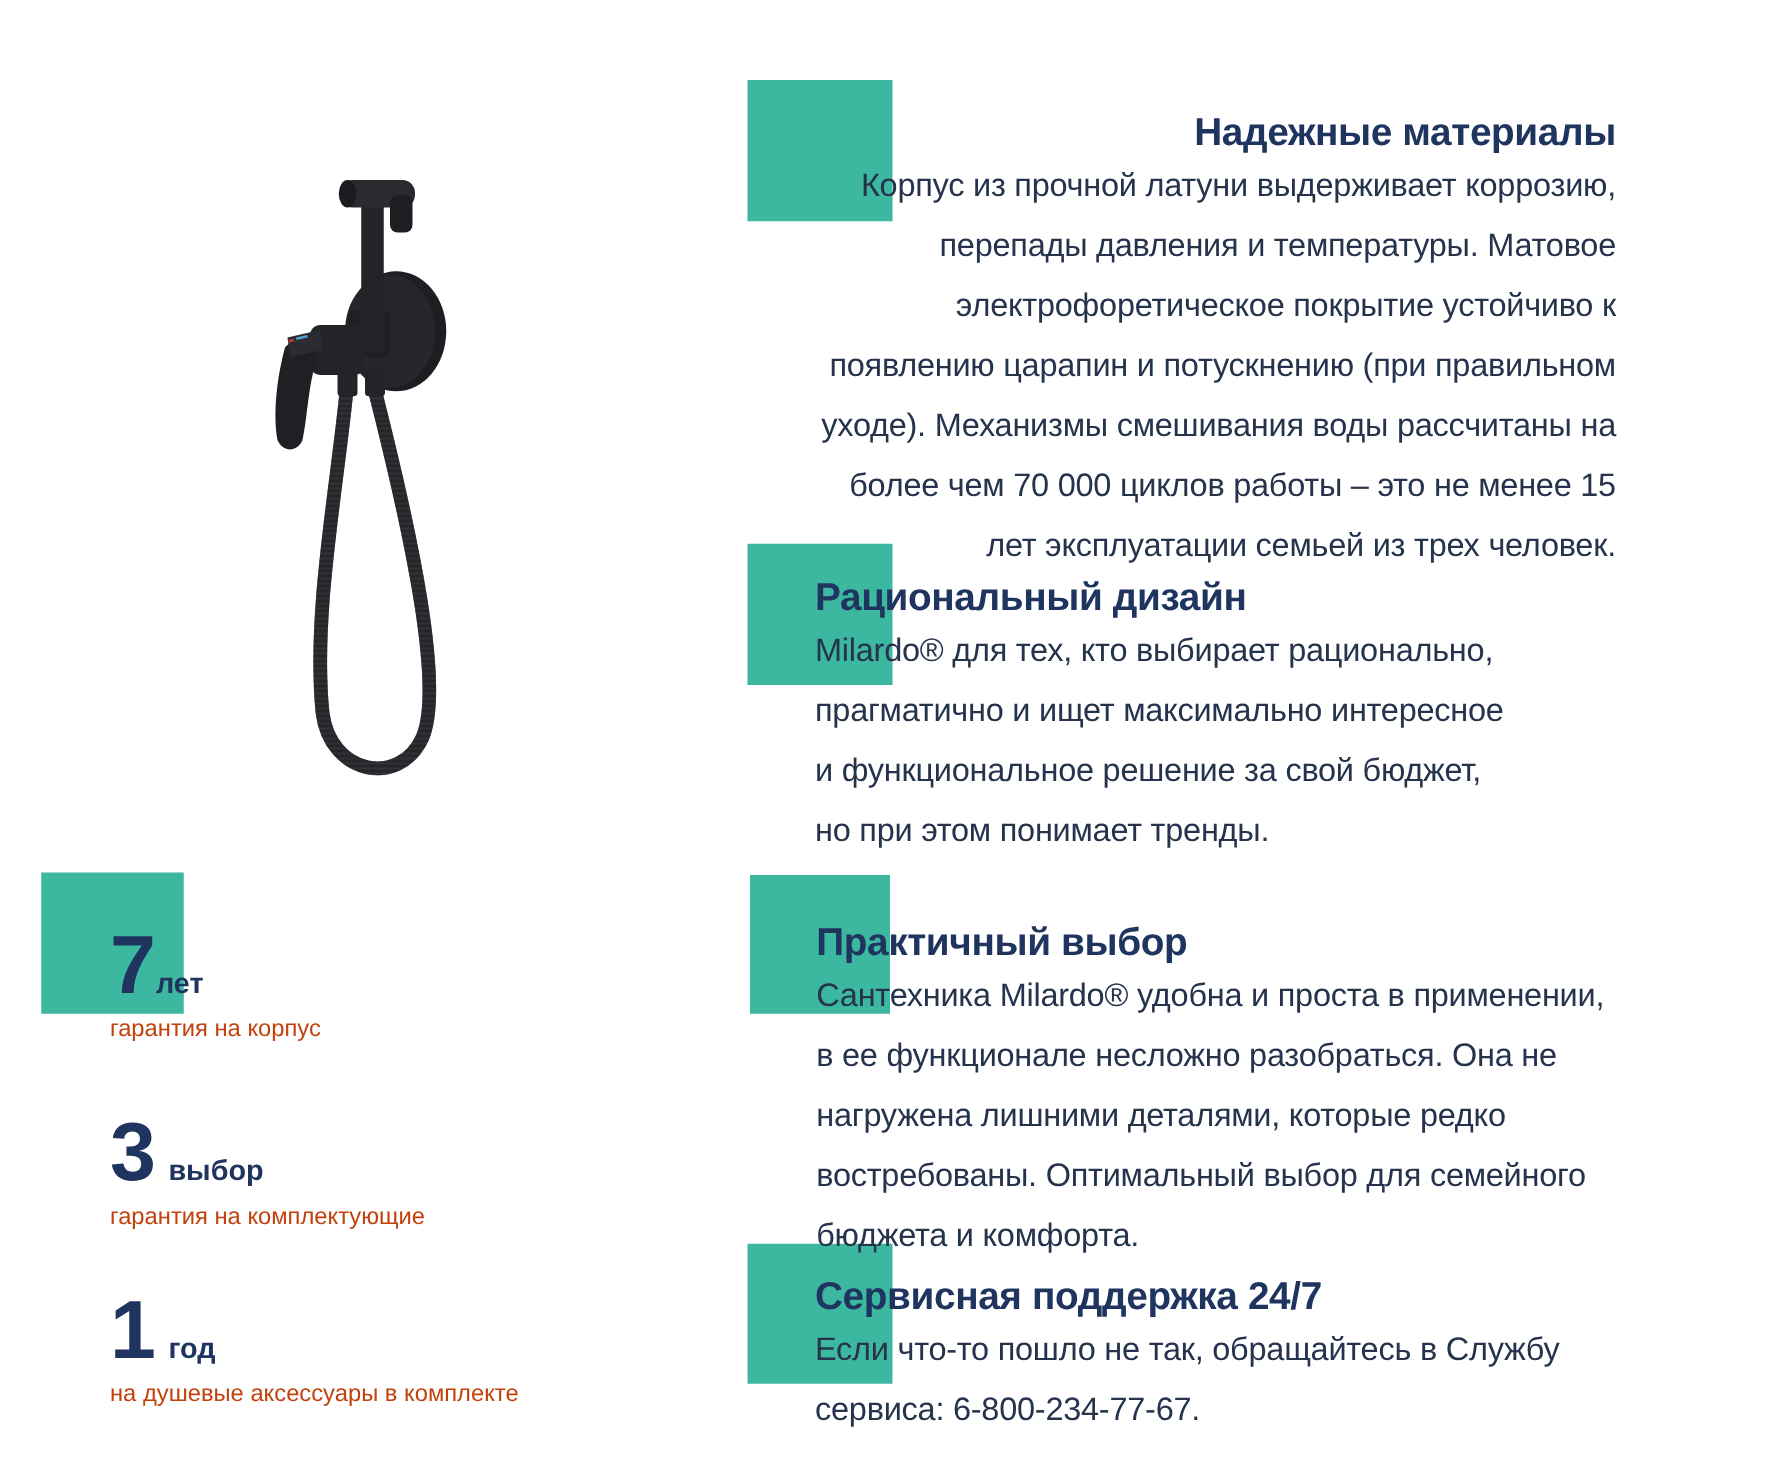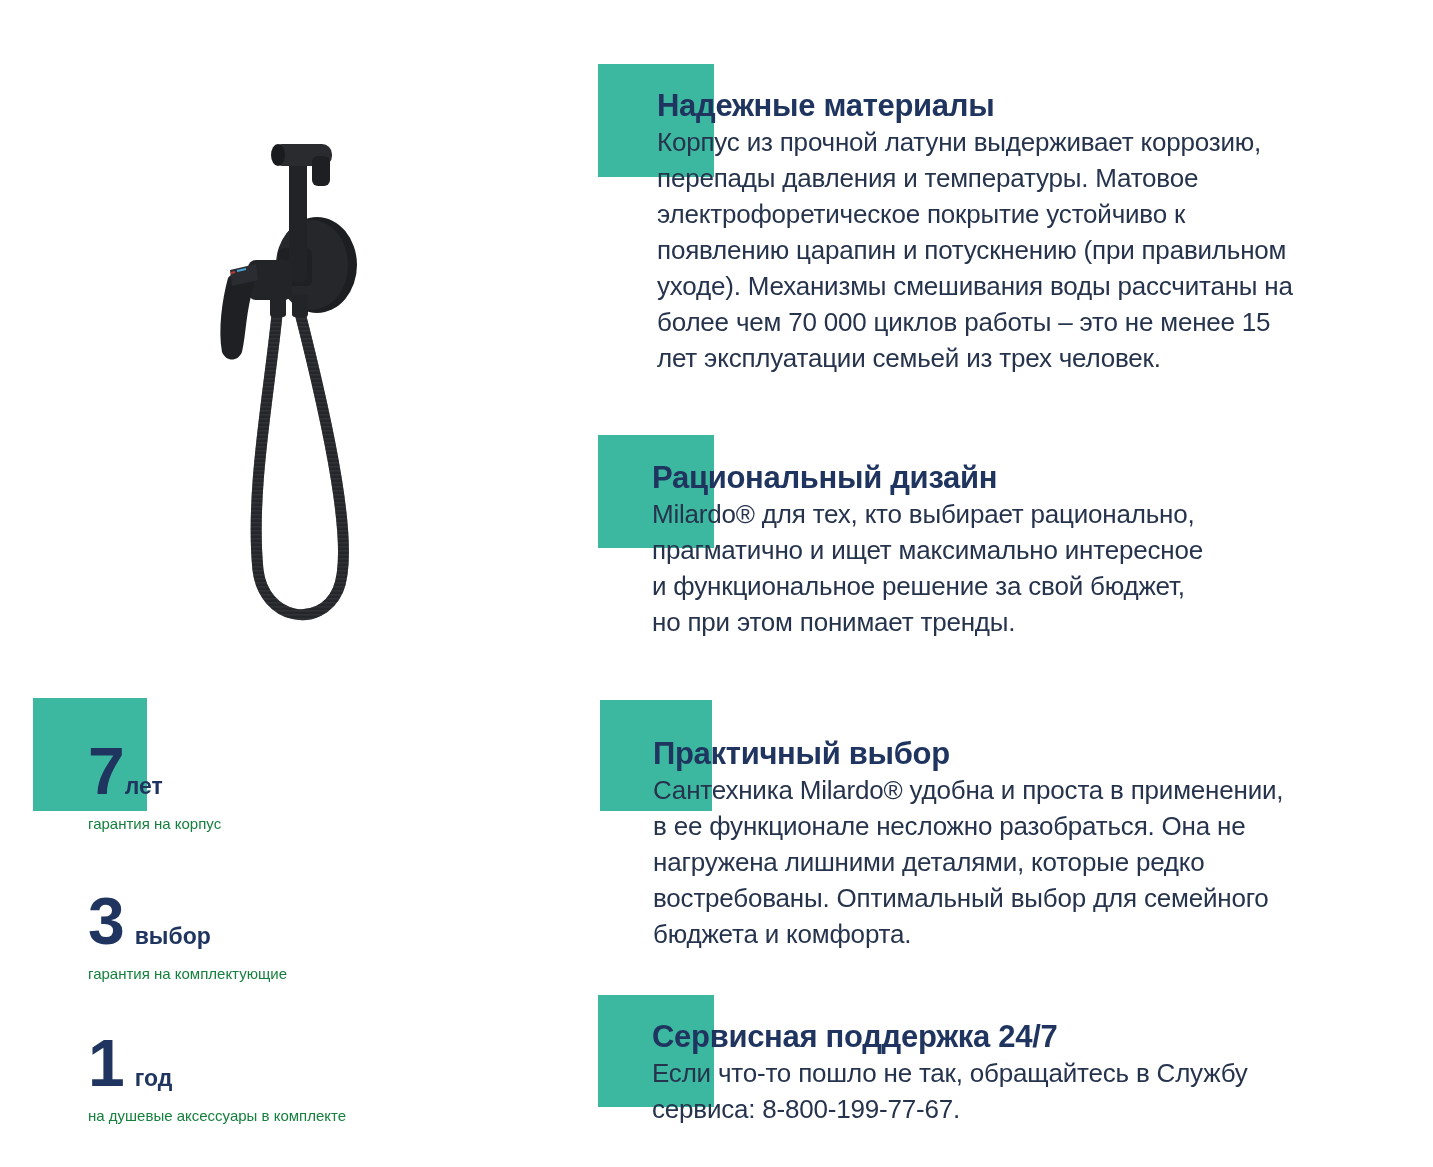--- a/index.html
+++ b/index.html
@@ -32,21 +32,21 @@
     .feature-title {
       font-weight: 700;
       font-size: 31px;
       line-height: 36px;
       color: #1f3560;
       letter-spacing: -0.3px;
       white-space: nowrap;
     }
     .feature-body {
       font-size: 26px;
-      line-height: 36px;
+      line-height: 48px;
       color: #26334d;
       white-space: pre-line;
       letter-spacing: -0.2px;
     }
 
     .warranty {
       position: absolute;
       left: 88px;
       z-index: 1;
     }
@@ -62,23 +62,23 @@
       line-height: 66px;
       letter-spacing: -2px;
     }
     .warranty-unit {
       font-size: 23px;
       line-height: 31px;
       margin-left: 12px;
     }
     .warranty-unit.tight { margin-left: 2px; }
     .warranty-desc {
-      font-size: 15px;
+      font-size: 19px;
       line-height: 24px;
-      color: #15803d;
+      color: #c2410c;
       margin-top: 8px;
       white-space: nowrap;
     }
   </style>
 </head>
 <body>
 
 <div class="page">
 
   <div class="accent-square" style="left:598px; top:64px; width:116px; height:113px;"></div>
@@ -115,21 +115,21 @@
 
       <rect x="48" y="130" width="44" height="40" rx="8" fill="#232428"></rect>
 
       <path d="M 28 148 C 22 170, 18 200, 22 222 C 26 232, 38 232, 42 222 C 46 205, 46 180, 54 155 C 56 140, 38 136, 28 148 Z" fill="#1f2024"></path>
       <path d="M 30 140 L 56 134 L 58 150 L 32 156 Z" fill="#2b2c31"></path>
       <line x1="37" y1="141" x2="46" y2="139" stroke="#4da3d8" stroke-width="2"></line>
       <line x1="31" y1="143" x2="35" y2="142" stroke="#c0392b" stroke-width="2"></line>
     </svg>
   </div>
 
-  <div class="feature" style="left:657px; top:88px;">
+  <div class="feature" style="left:657px; top:88px;text-align:right;">
     <div class="feature-title">Надежные материалы</div>
     <div class="feature-body">Корпус из прочной латуни выдерживает коррозию,
 перепады давления и температуры. Матовое
 электрофоретическое покрытие устойчиво к
 появлению царапин и потускнению (при правильном
 уходе). Механизмы смешивания воды рассчитаны на
 более чем 70 000 циклов работы – это не менее 15
 лет эксплуатации семьей из трех человек.</div>
   </div>
 
@@ -146,21 +146,21 @@
     <div class="feature-body">Сантехника Milardo® удобна и проста в применении,
 в ее функционале несложно разобраться. Она не
 нагружена лишними деталями, которые редко
 востребованы. Оптимальный выбор для семейного
 бюджета и комфорта.</div>
   </div>
 
   <div class="feature" style="left:652px; top:1019px;">
     <div class="feature-title">Сервисная поддержка 24/7</div>
     <div class="feature-body">Если что-то пошло не так, обращайтесь в Службу
-сервиса: 8-800-199-77-67.</div>
+сервиса: 6-800-234-77-67.</div>
   </div>
 
   <div class="warranty" style="top:738px;">
     <div class="warranty-value">
       <span class="warranty-number">7</span>
       <span class="warranty-unit tight">лет</span>
     </div>
     <div class="warranty-desc">гарантия на корпус</div>
   </div>
 

